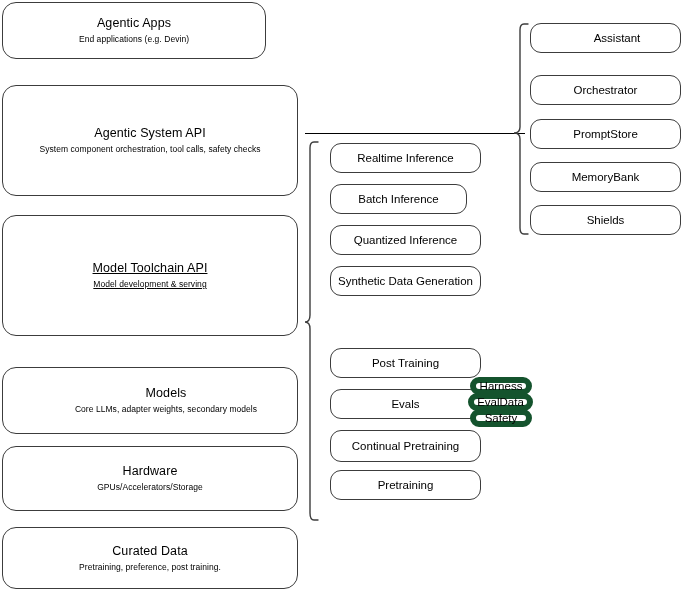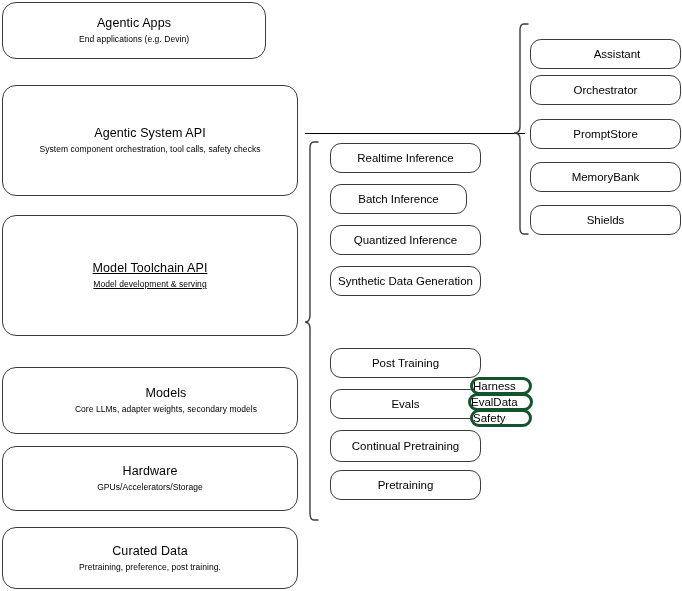--- a/index.html
+++ b/index.html
@@ -48,26 +48,26 @@
   }
   .pill-box {
     border: 1px solid #3c3c3c;
     border-radius: 11px;
     font-size: 11.5px;
     line-height: 13px;
   }
   .capsule {
     position: absolute;
     box-sizing: border-box;
-    border: 3px solid #14532d;
+    border: 6px solid #14532d;
     border-radius: 999px;
     background: #ffffff;
     display: flex;
     align-items: center;
-    justify-content: flex-start;
+    justify-content: center;
     font-size: 11.5px;
     line-height: 12px;
     z-index: 6;
   }
   .conn {
     position: absolute;
     background: #000000;
     z-index: 1;
   }
   .bracket {
@@ -156,21 +156,21 @@
   <div class="capsule" style="left:470px; top:377px; width:62px; height:18px;">
     <span>Harness</span>
   </div>
   <div class="capsule" style="left:468px; top:393px; width:65px; height:18px;">
     <span>EvalData</span>
   </div>
   <div class="capsule" style="left:470px; top:409px; width:62px; height:18px;">
     <span>Safety</span>
   </div>
 
-  <div class="box pill-box" style="left:530px; top:39px; width:151px; height:30px;padding-left:23px;">
+  <div class="box pill-box" style="left:530px; top:23px; width:151px; height:30px;padding-left:23px;">
     <span>Assistant</span>
   </div>
   <div class="box pill-box" style="left:530px; top:75px; width:151px; height:30px;">
     <span>Orchestrator</span>
   </div>
   <div class="box pill-box" style="left:530px; top:119px; width:151px; height:30px;">
     <span>PromptStore</span>
   </div>
   <div class="box pill-box" style="left:530px; top:162px; width:151px; height:30px;">
     <span>MemoryBank</span>

